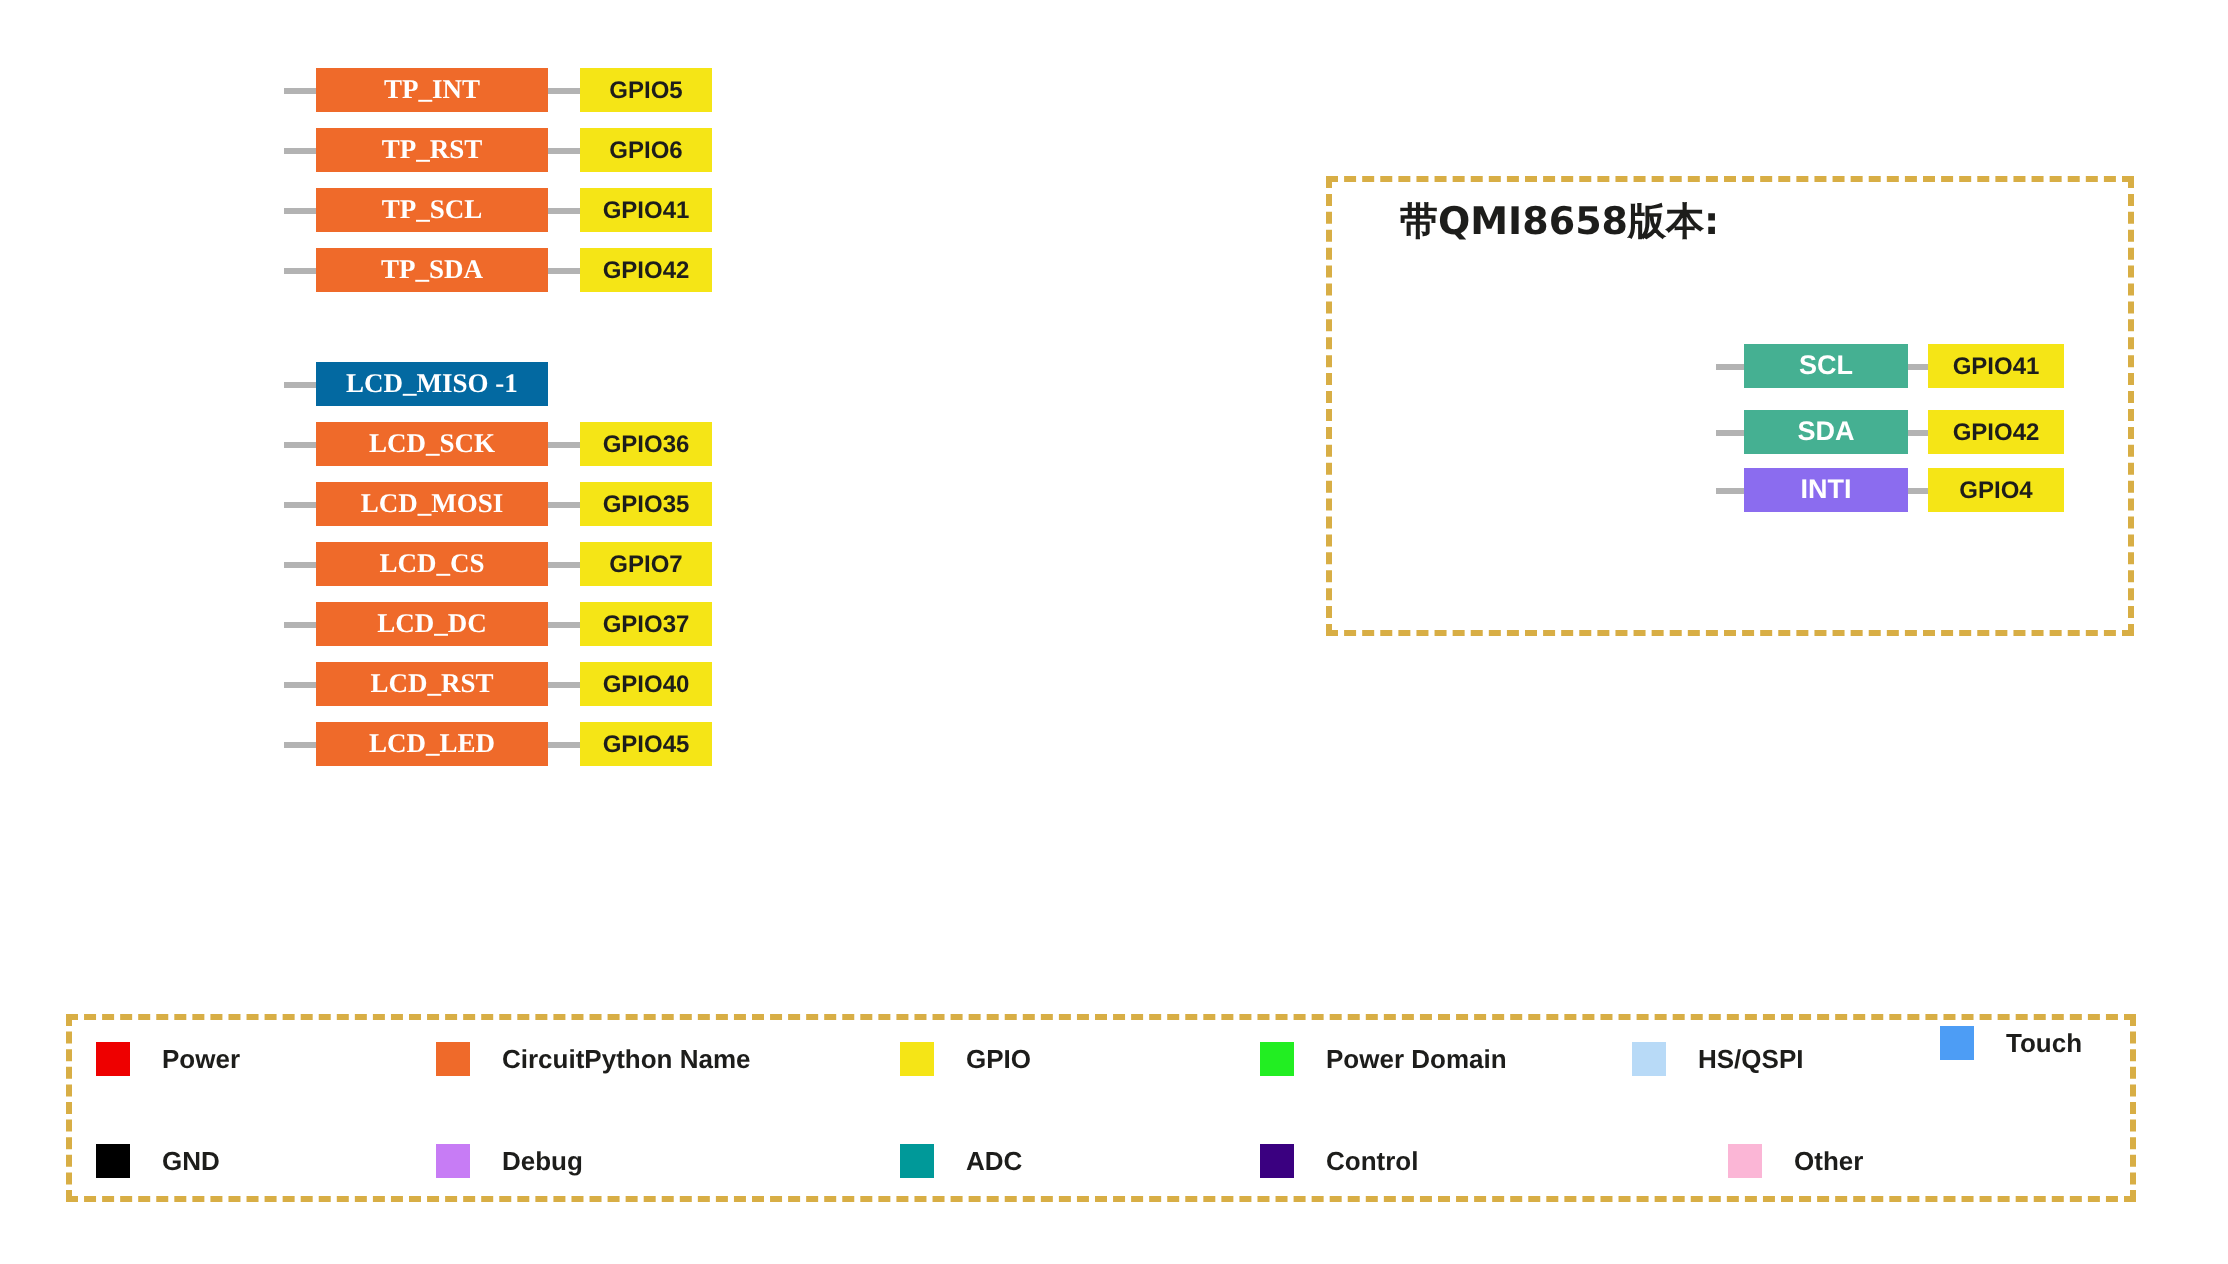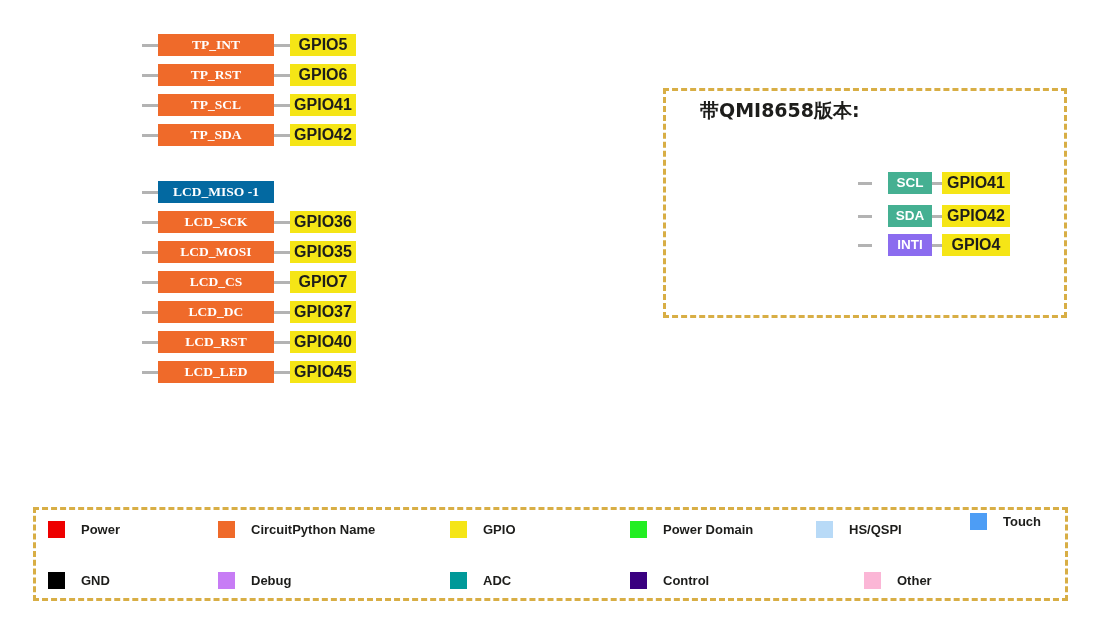--- a/index.html
+++ b/index.html
@@ -71,33 +71,33 @@
     font-weight: bold;
     color: #ffffff;
     box-sizing: border-box;
     white-space: nowrap;
     overflow: hidden;
   }
   .pin-gpio {
     height: 22px;
     line-height: 22px;
     text-align: center;
-    font-size: 16px;
+    font-size: 12px;
     font-weight: bold;
     color: #1d1d1b;
     box-sizing: border-box;
     white-space: nowrap;
   }
 
   
   .display-group .pin-label { width: 116px; font-family: Liberation Serif, serif; }
   .display-group .pin-gpio  { width: 66px; }
 
   
-  .imu-group .pin-label { width: 44px; margin-left: 16px; }
+  .imu-group .pin-label { width: 82px; }
   .imu-group .pin-gpio  { width: 68px; }
   .imu-group .lead { width: 14px; }
 
   
   .dashed-panel {
     position: absolute;
     border: 3px dashed #d8ae45;
     box-sizing: border-box;
     background: transparent;
   }

